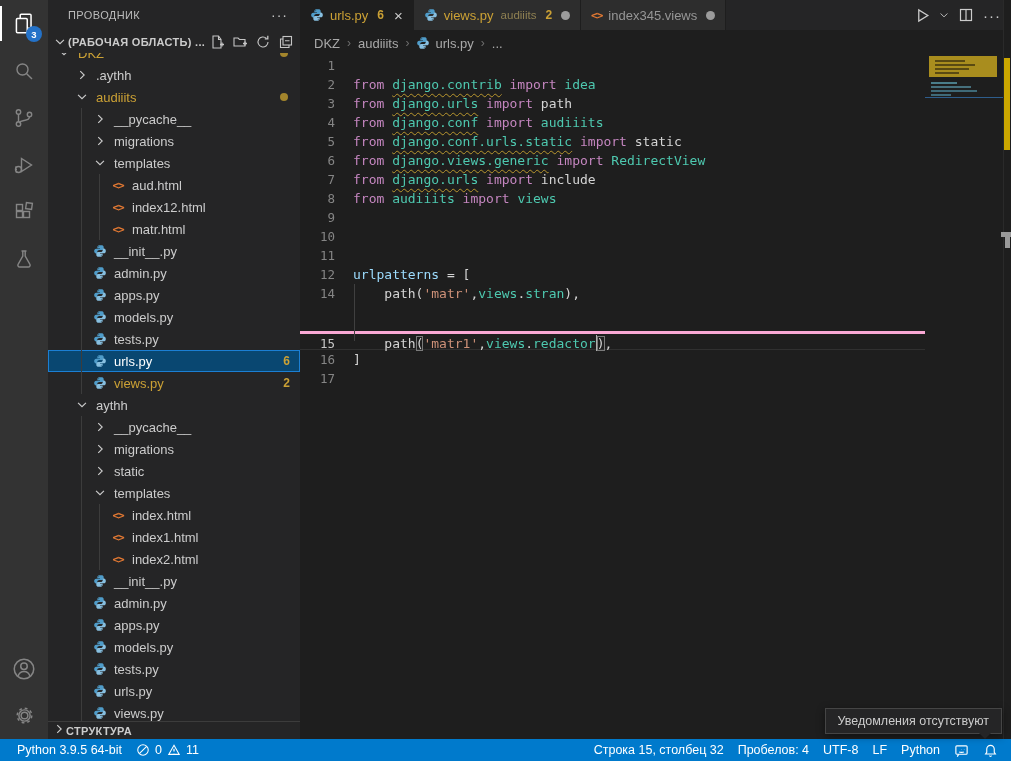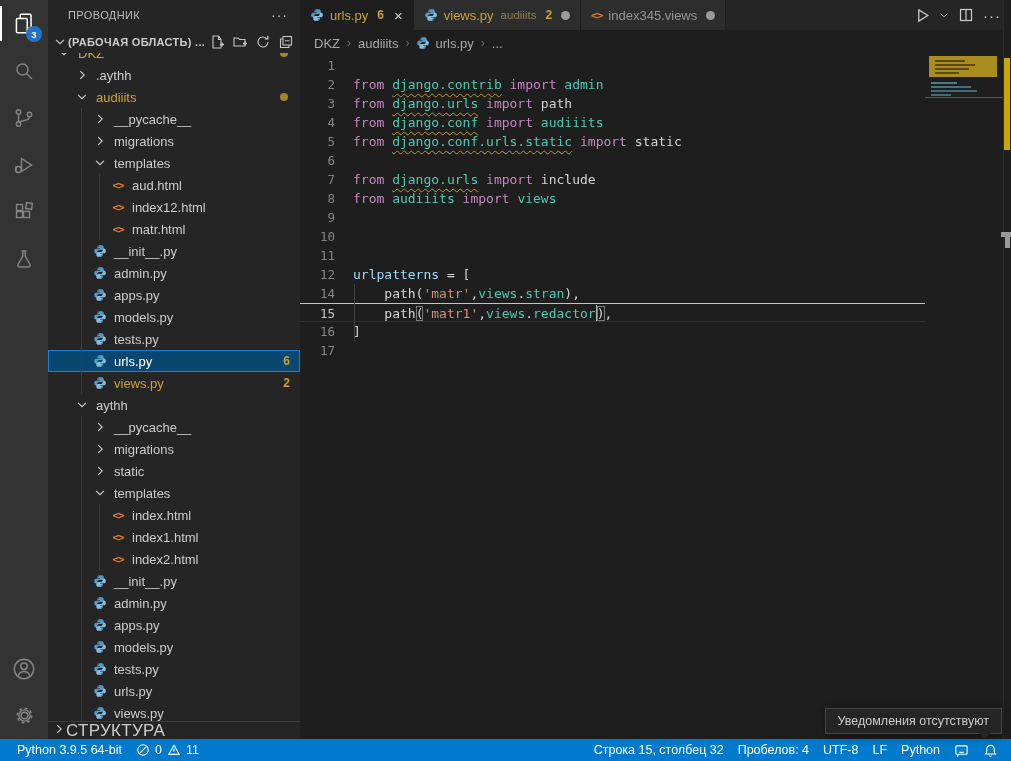--- a/index.html
+++ b/index.html
@@ -31,21 +31,21 @@
   .trow .ticon { width:16px; height:16px; flex:0 0 16px; display:flex; align-items:center; justify-content:center; }
   .trow .tlabel { margin-left:6px; }
   .trow.gold .tlabel { color:#cba135; }
   .trow.sel { background:#094771; outline:1px solid #1b7fd4; outline-offset:-1px; }
   .trow.sel .tlabel { color:#ffffff; }
   .tbadge { position:absolute; right:10px; color:#cba135; font-size:12px; font-weight:bold; }
   .tdot { position:absolute; right:12px; width:8px; height:8px; border-radius:50%; background:#a3852c; }
   .tguide { position:absolute; top:0; bottom:0; width:1px; background:#3c3c3c; }
   .htmlico { color:#e37933; font-size:11px; font-weight:bold; letter-spacing:-1px; font-family:"DejaVu Sans Mono", monospace; }
   .sb-outline { position:absolute; left:0; right:0; bottom:0; height:18px; background:#252526; border-top:1px solid #3c3c3c; display:flex; align-items:center; padding:0 4px; z-index:4; color:#cccccc; }
-  .sb-outline .lbl { font-size:17px; font-weight:normal; letter-spacing:.3px; }
+  .sb-outline .lbl { font-size:11px; font-weight:bold; letter-spacing:.3px; }
 
   
   .editor { position:absolute; left:300px; top:0; width:711px; height:739px; background:#1e1e1e; }
   .tabbar { position:absolute; top:0; left:0; right:0; height:30px; background:#252526; display:flex; }
   .tab { height:30px; display:flex; align-items:center; padding:0 10px; background:#2d2d2d; border-right:1px solid #1e1e1e; font-size:13px; color:#969696; cursor:pointer; white-space:nowrap; }
   .tab.active { background:#1e1e1e; color:#d4d4d4; }
   .tab .tica { margin-right:6px; display:flex; }
   .tab .gold { color:#cba135; }
   .tab .desc { margin-left:7px; font-size:11.5px; color:#8f8052; }
   .tab .badge { margin-left:9px; color:#cba135; font-weight:bold; font-size:12px; }
@@ -58,21 +58,21 @@
 
   .breadcrumb { position:absolute; top:30px; left:0; right:0; height:26px; background:#1e1e1e; display:flex; align-items:center; padding-left:14px; font-size:13px; color:#a9a9a9; }
   .breadcrumb .sep { margin:0 7px; color:#6e6e6e; font-size:12px; }
   .breadcrumb .bico { margin-right:5px; display:flex; }
 
   
   .code { position:absolute; top:56px; left:0; right:86px; font-family:"DejaVu Sans Mono", monospace; font-size:13px; }
   .cline { position:relative; height:19px; line-height:19px; display:flex; white-space:pre; }
   .cline .num { width:35px; text-align:right; color:#858585; flex:0 0 35px; font-size:12.5px; }
   .cline .src { padding-left:18px; }
-  .cline.cur { border-top:1px solid #f9a8d4; border-bottom:1px solid #303030; }
+  .cline.cur { border-top:3px solid #f9a8d4; border-bottom:1px solid #303030;margin-top:28px; }
   .cline.cur .num { color:#c6c6c6; }
   .tk-k { color:#c586c0; }
   .tk-m { color:#4ec9b0; }
   .tk-w { color:#4ec9b0; text-decoration:underline wavy #b8962e 1px; text-underline-offset:4px; }
   .tk-p { color:#d4d4d4; }
   .tk-v { color:#9cdcfe; }
   .tk-s { color:#ce9178; }
   .tk-b { color:#d4d4d4; outline:1px solid #7a7a7a; outline-offset:-1px; }
   .tk-cur { display:inline-block; width:0; border-left:1.5px solid #aeafad; height:16px; vertical-align:-3px; }
   .indent-guide { position:absolute; left:54px; width:1px; background:#404040; }
@@ -555,25 +555,25 @@
             <path d="M11.8 2C9.3 2 7.5 3 7.5 5v2.2H12v.9H5.3C3.4 8.1 2 9.7 2 12.1s1.4 4 3.3 4h1.9v-2.3c0-2 1.7-3.6 3.7-3.6h4.4c1.7 0 3-1.4 3-3.1V5c0-1.9-1.7-3-3.7-3h-2.8zM9.9 3.7c.5 0 .8.4.8.9s-.3.9-.8.9-.8-.4-.8-.9.3-.9.8-.9z" fill="#4f9cc9"></path>
             <path d="M12.2 22c2.5 0 4.3-1 4.3-3v-2.2H12v-.9h6.7c1.9 0 3.3-1.6 3.3-4s-1.4-4-3.3-4h-1.9v2.3c0 2-1.7 3.6-3.7 3.6H8.7c-1.7 0-3 1.4-3 3.1V19c0 1.9 1.7 3 3.7 3h2.8zm1.9-1.7c-.5 0-.8-.4-.8-.9s.3-.9.8-.9.8.4.8.9-.3.9-.8.9z" fill="#87bfe0"></path>
           </svg>
         </span>
         <span>urls.py</span>
         <span class="sep">›</span>
         <span>...</span>
       </div>
     <div class="code" id="codearea">
         <div class="cline"><span class="num">1</span><span class="src"></span></div>
-        <div class="cline"><span class="num">2</span><span class="src"><span class="tk-k">from</span><span class="tk-p"> </span><span class="tk-w">django.contrib</span><span class="tk-p"> </span><span class="tk-k">import</span><span class="tk-p"> </span><span class="tk-m">admin</span></span></div>
+        <div class="cline"><span class="num">2</span><span class="src"><span class="tk-k">from</span><span class="tk-p"> </span><span class="tk-w">django.contrib</span><span class="tk-p"> </span><span class="tk-k">import</span><span class="tk-p"> </span><span class="tk-m">idea</span></span></div>
         <div class="cline"><span class="num">3</span><span class="src"><span class="tk-k">from</span><span class="tk-p"> </span><span class="tk-w">django.urls</span><span class="tk-p"> </span><span class="tk-k">import</span><span class="tk-p"> </span><span class="tk-p">path</span></span></div>
         <div class="cline"><span class="num">4</span><span class="src"><span class="tk-k">from</span><span class="tk-p"> </span><span class="tk-w">django.conf</span><span class="tk-p"> </span><span class="tk-k">import</span><span class="tk-p"> </span><span class="tk-m">audiiits</span></span></div>
         <div class="cline"><span class="num">5</span><span class="src"><span class="tk-k">from</span><span class="tk-p"> </span><span class="tk-w">django.conf.urls.static</span><span class="tk-p"> </span><span class="tk-k">import</span><span class="tk-p"> </span><span class="tk-p">static</span></span></div>
-        <div class="cline"><span class="num">6</span></div>
+        <div class="cline"><span class="num">6</span><span class="src"><span class="tk-k">from</span><span class="tk-p"> </span><span class="tk-w">django.views.generic</span><span class="tk-p"> </span><span class="tk-k">import</span><span class="tk-p"> </span><span class="tk-m">RedirectView</span></span></div>
         <div class="cline"><span class="num">7</span><span class="src"><span class="tk-k">from</span><span class="tk-p"> </span><span class="tk-w">django.urls</span><span class="tk-p"> </span><span class="tk-k">import</span><span class="tk-p"> </span><span class="tk-p">include</span></span></div>
         <div class="cline"><span class="num">8</span><span class="src"><span class="tk-k">from</span><span class="tk-p"> </span><span class="tk-m">audiiits</span><span class="tk-p"> </span><span class="tk-k">import</span><span class="tk-p"> </span><span class="tk-m">views</span></span></div>
         <div class="cline"><span class="num">9</span><span class="src"></span></div>
         <div class="cline"><span class="num">10</span><span class="src"></span></div>
         <div class="cline"><span class="num">11</span><span class="src"></span></div>
         <div class="cline"><span class="num">12</span><span class="src"><span class="tk-v">urlpatterns</span><span class="tk-p"> = [</span></span></div>
         <div class="cline"><span class="num">14</span><span class="src"><span class="tk-p">    path(</span><span class="tk-s">'matr'</span><span class="tk-p">,</span><span class="tk-m">views</span><span class="tk-p">.</span><span class="tk-m">stran</span><span class="tk-p">),</span></span></div>
         <div class="cline cur"><span class="num">15</span><span class="src"><span class="tk-p">    path</span><span class="tk-b">(</span><span class="tk-s">'matr1'</span><span class="tk-p">,</span><span class="tk-m">views</span><span class="tk-p">.</span><span class="tk-m">redactor</span><span class="tk-cur"></span><span class="tk-b">)</span><span class="tk-p">,</span></span></div>
         <div class="cline"><span class="num">16</span><span class="src"><span class="tk-p">]</span></span></div>
         <div class="cline"><span class="num">17</span><span class="src"></span></div>

